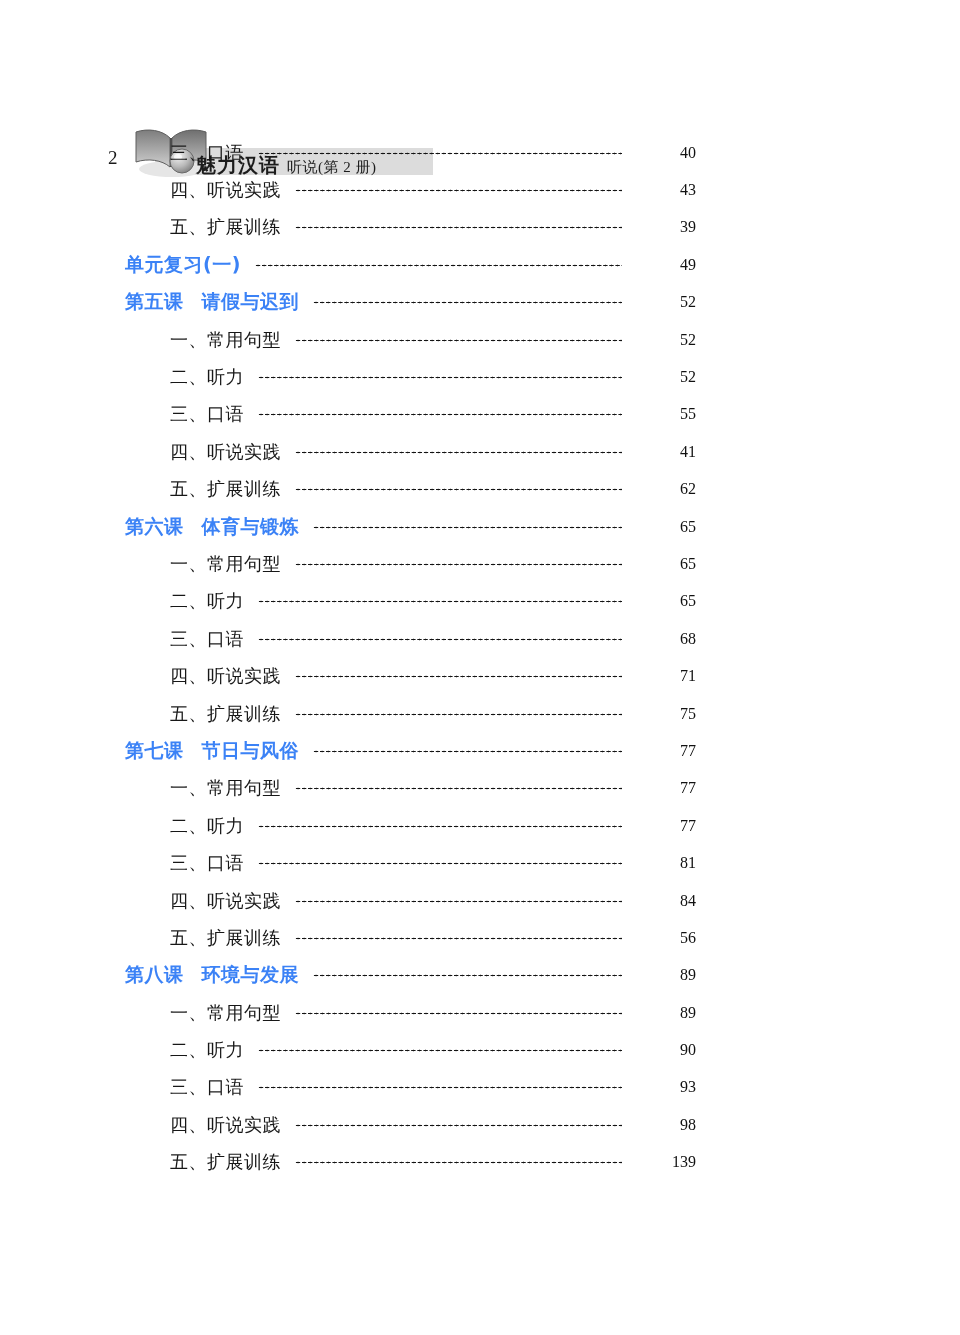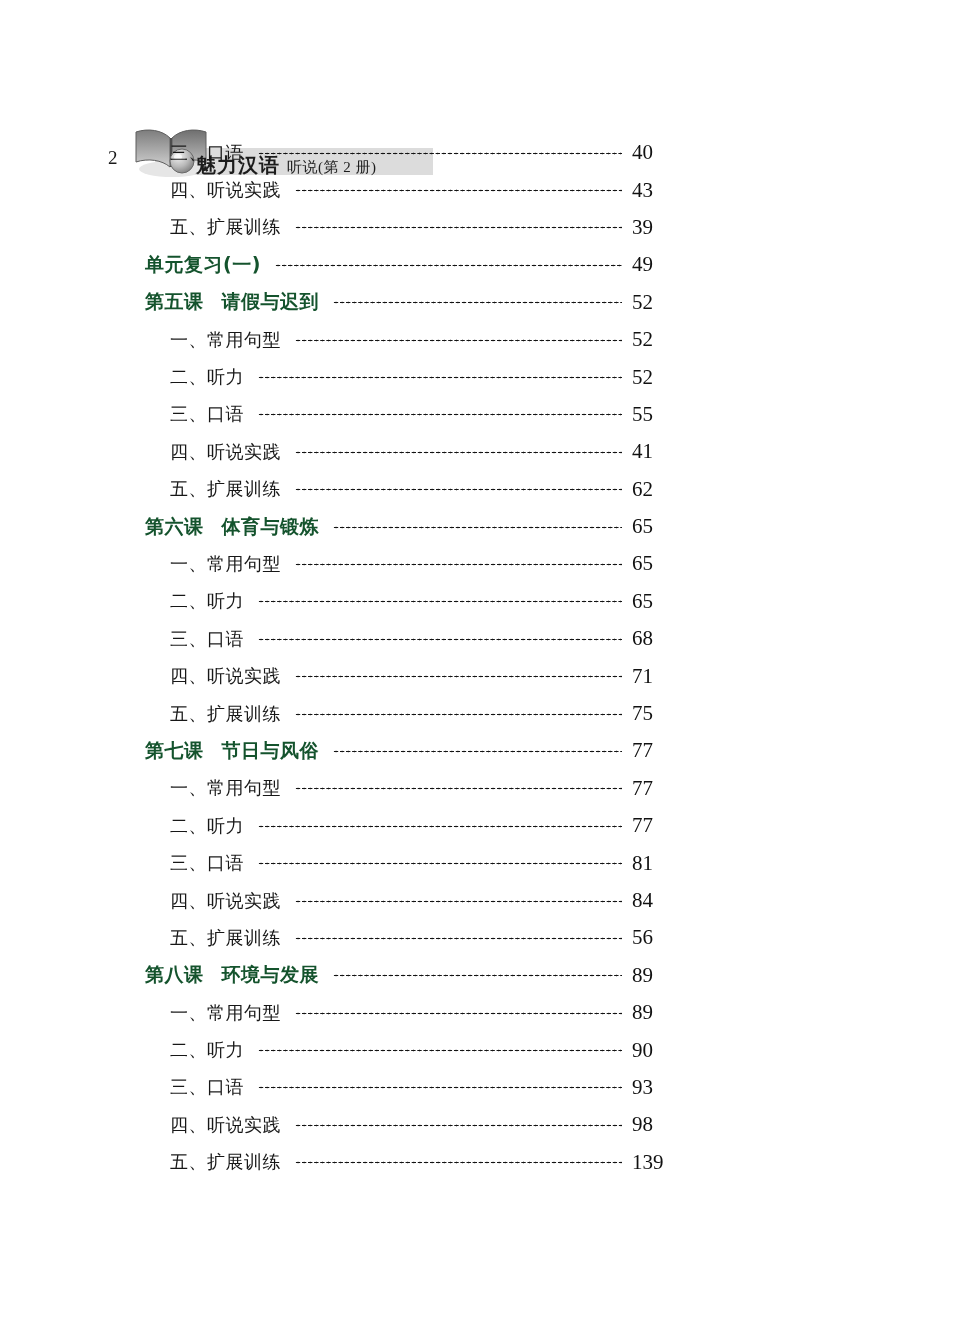--- a/index.html
+++ b/index.html
@@ -109,39 +109,38 @@
     height: 3px;
     transform: translateY(-1px);
     background-image: radial-gradient(#141414 45%, transparent 48%);
     background-size: 6.1px 3px;
     background-position: 0 center;
     background-repeat: repeat-x;
   }
   .toc-row .pageno {
     flex: 0 0 auto;
     width: 64px;
-    text-align: left;
+    text-align: right;
     padding-left: 10px;
     font-family: "Liberation Serif", "DejaVu Serif", serif;
-    font-size: 21px;
+    font-size: 16px;
     color: #111111;
   }
 
   
   .toc-row.level-major {
     padding-left: 125px;
     padding-right: 135px;
   }
   .toc-row.level-major .label {
     font-family: "DejaVu Sans", "Liberation Sans", sans-serif;
     font-weight: bold;
     font-size: 19px;
     letter-spacing: 0.5px;
-    color: #14532d;
-    margin-left: 20px;
+    color: #3b82f6;
   }
   .toc-row.level-major .label .marker {
     margin-right: 18px;
   }
 
   
   .toc-row.level-sub {
     padding-left: 170px;
     padding-right: 135px;
   }

